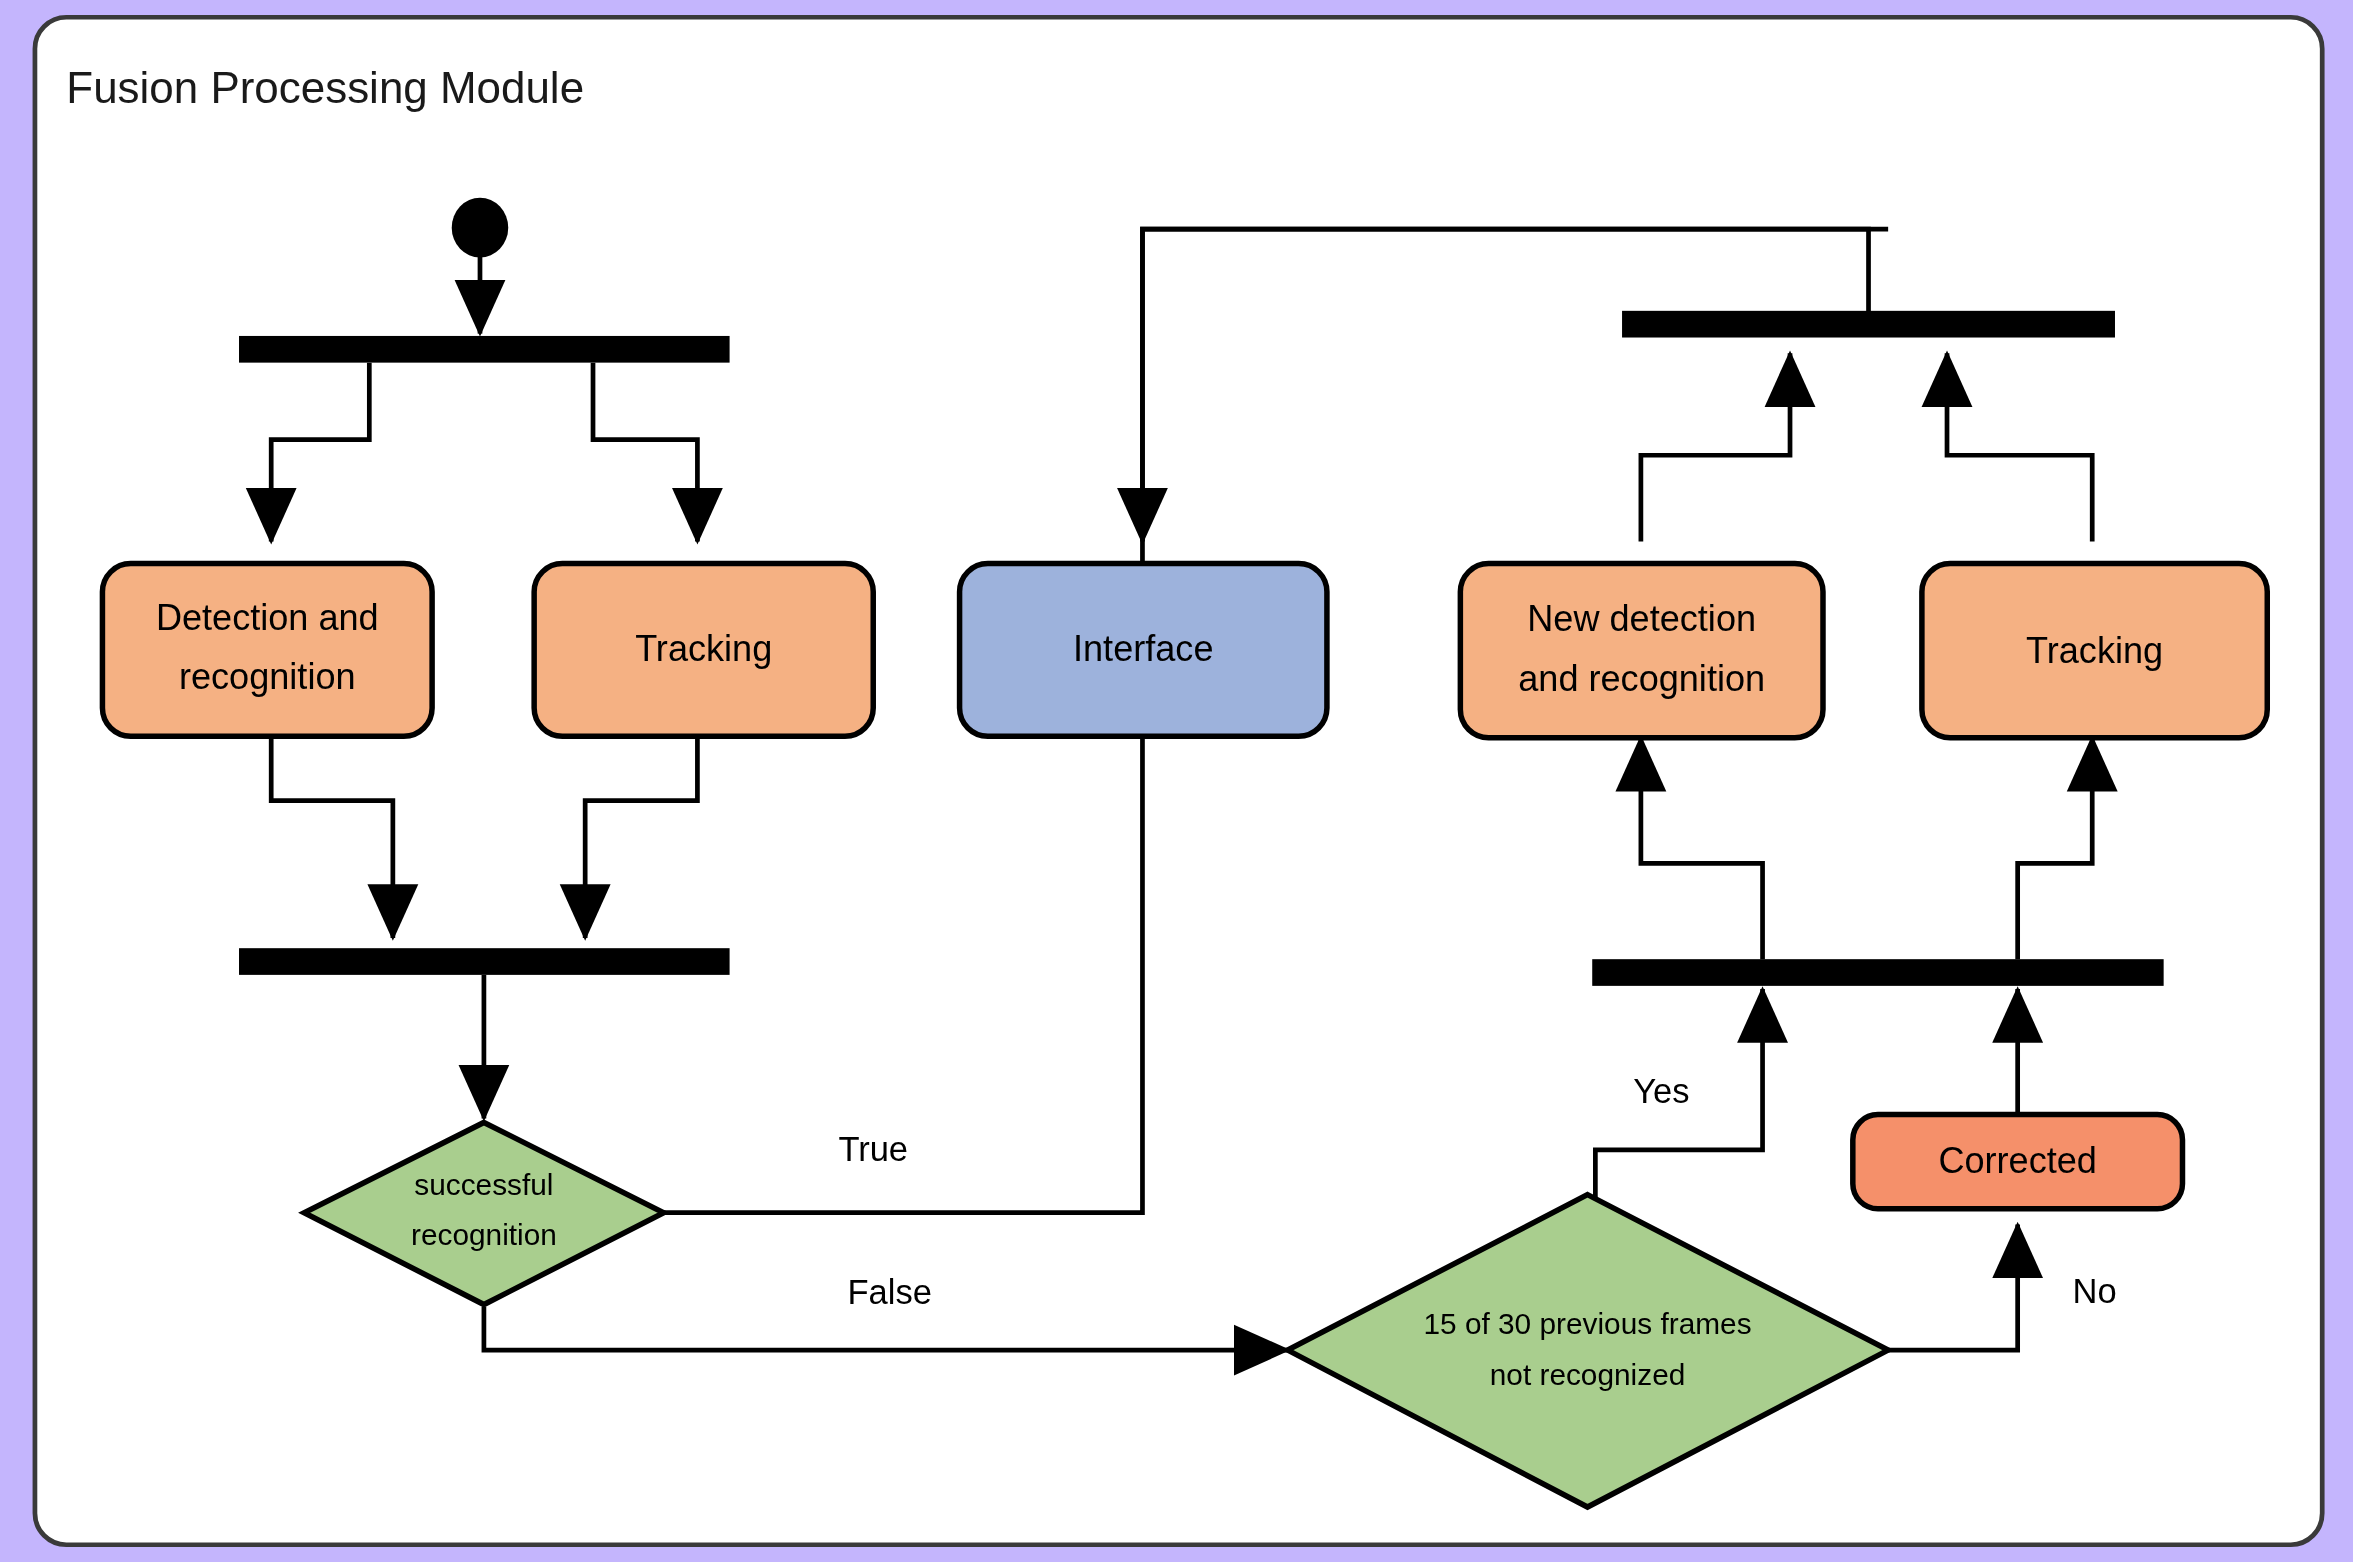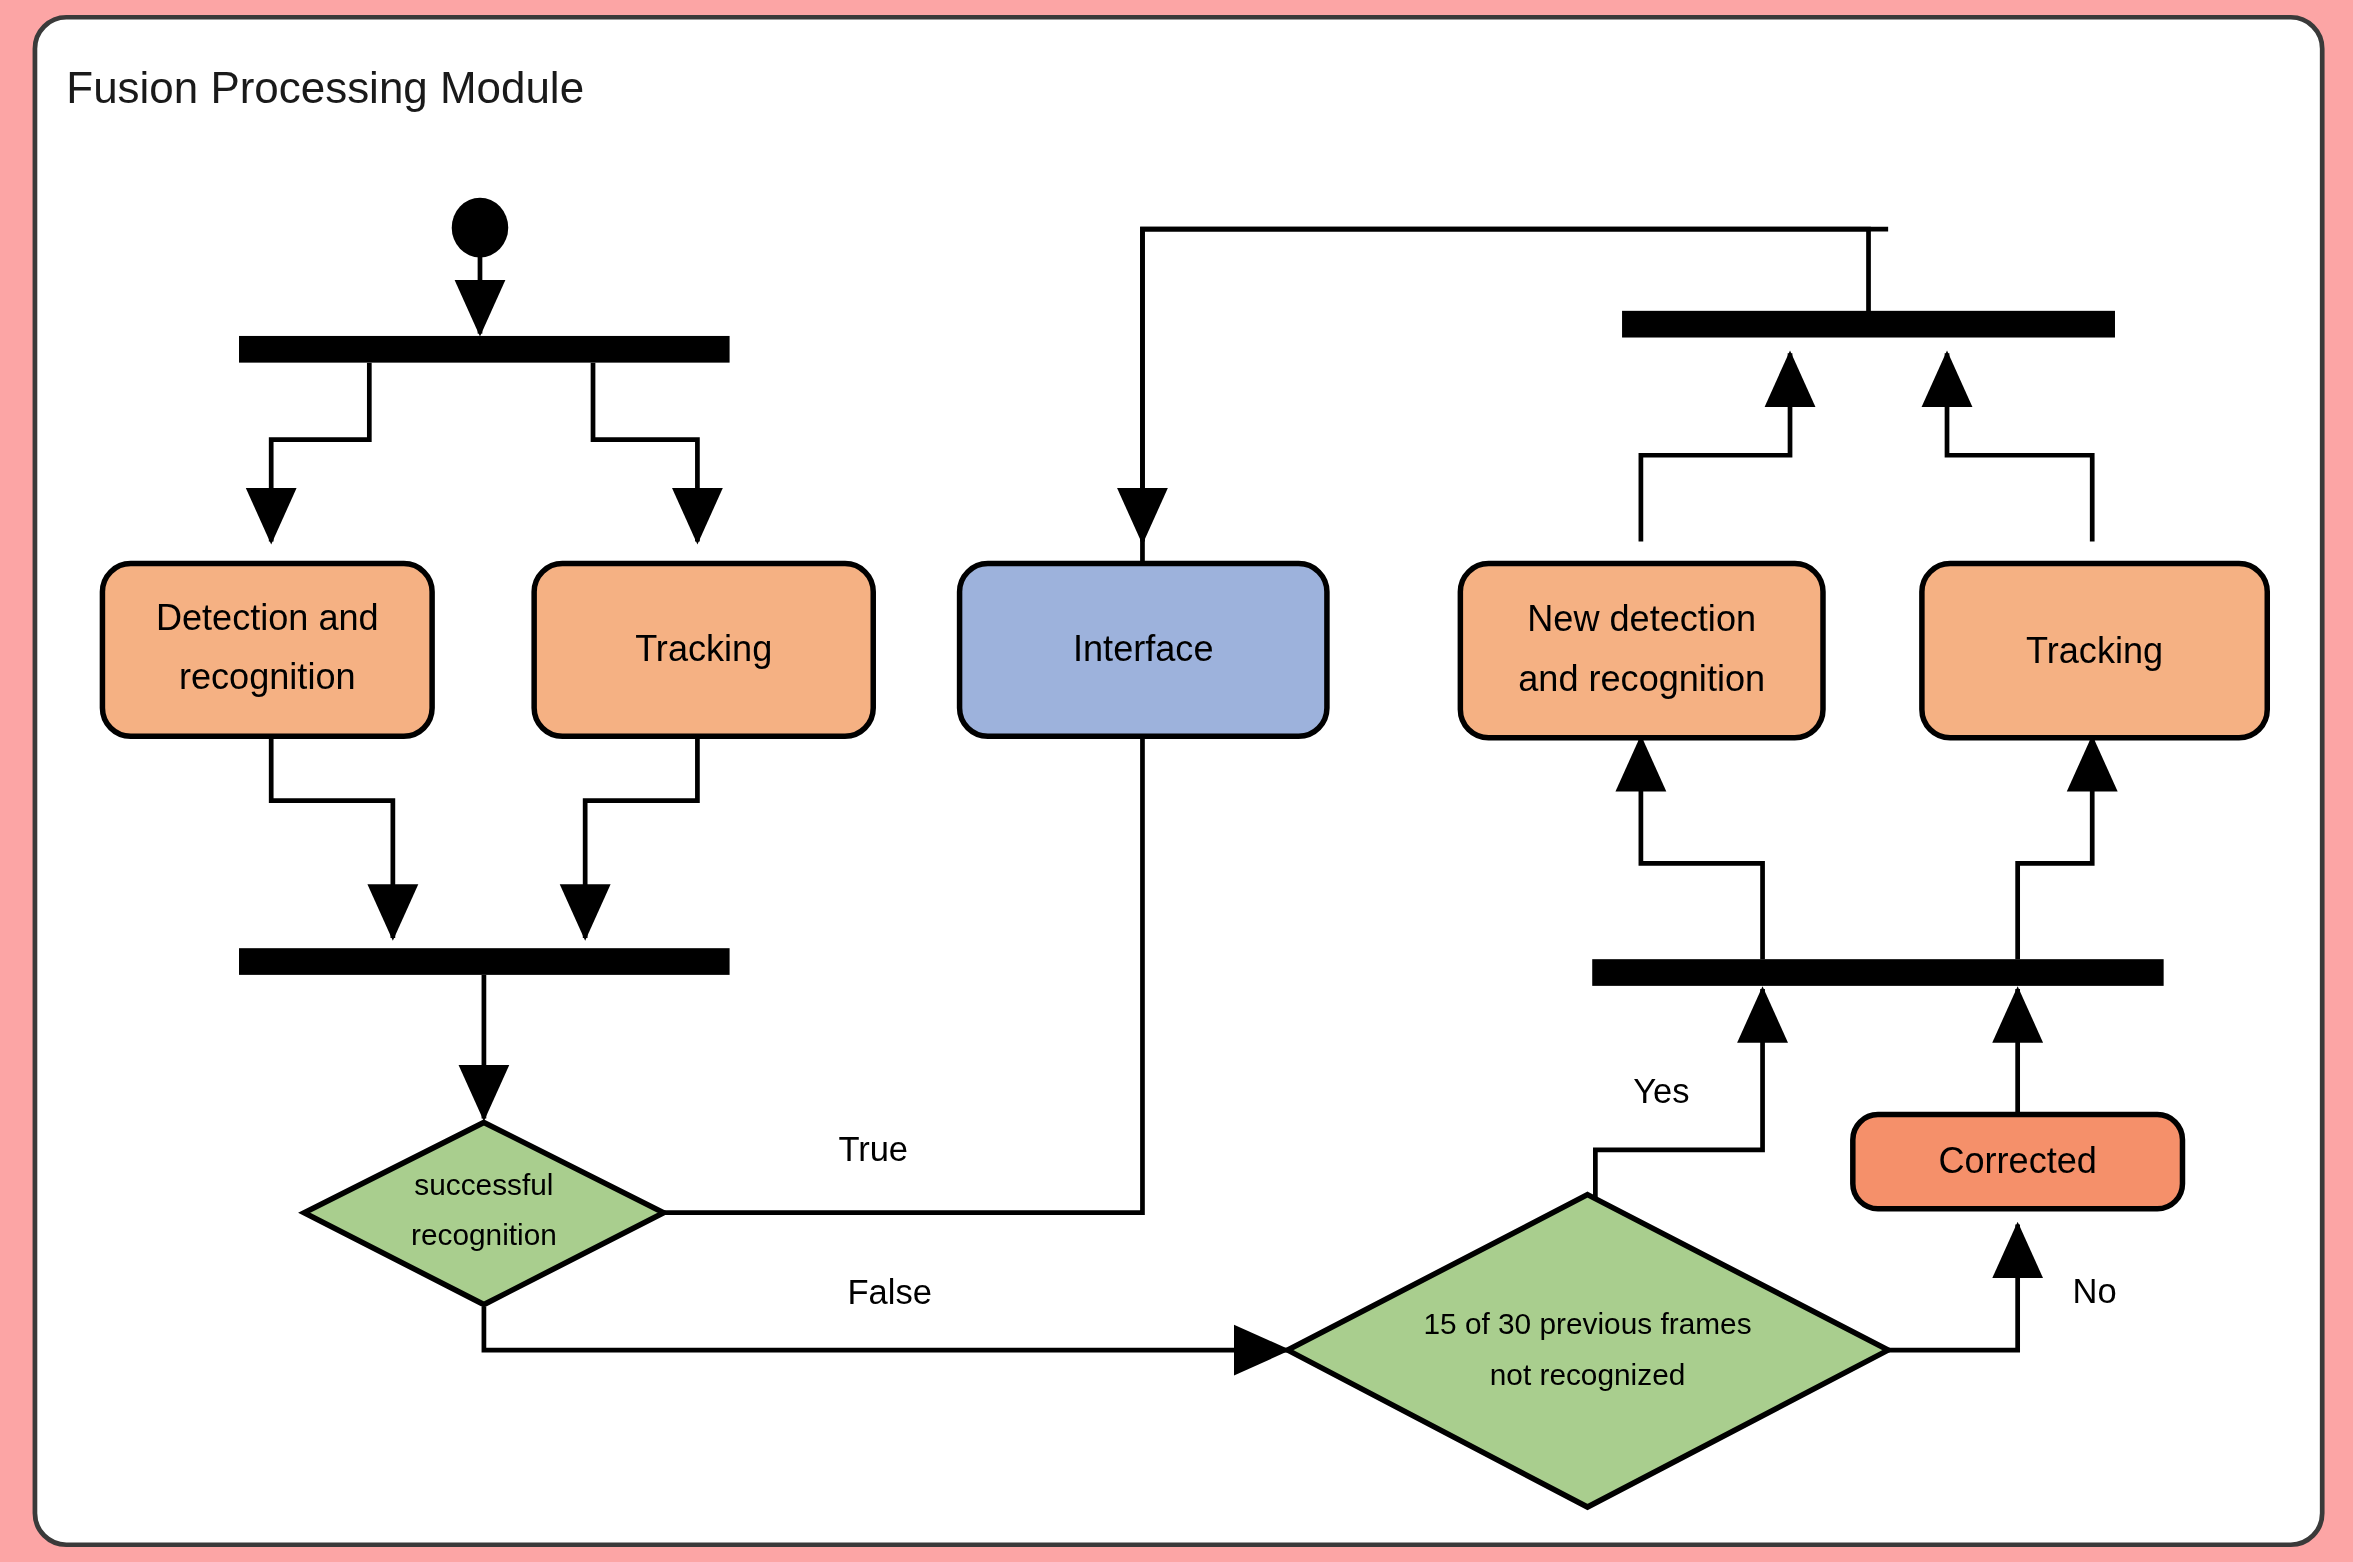--- a/index.html
+++ b/index.html
@@ -1,17 +1,17 @@
 <!DOCTYPE html>
 <html style="font-size:12.6px"><head>
 <meta charset="utf-8">
 <style>
   html,body{margin:0;padding:0;background:#ffffff;}
   body{width:2354px;height:1562px;font-family:"Liberation Sans",sans-serif;}
-  #stage{position:relative;width:2354px;height:1562px;overflow:hidden;background:#fca5a5;}
+  #stage{position:relative;width:2354px;height:1562px;overflow:hidden;background:#c4b5fd;}
   svg#diagram{position:absolute;left:0;top:0;width:2354px;height:1562px;}
   .nodeText{font-family:"Liberation Sans",sans-serif;fill:#000;text-anchor:middle;dominant-baseline:middle;}
   .boxLabel{font-size:46px;}
   .diamondLabel{font-size:38px;}
   .edgeLabel{font-size:44px;}
   .frameTitle{font-size:56px;text-anchor:start;dominant-baseline:middle;fill:#1a1a1a;}
 </style>
 </head>
 <body>
 

